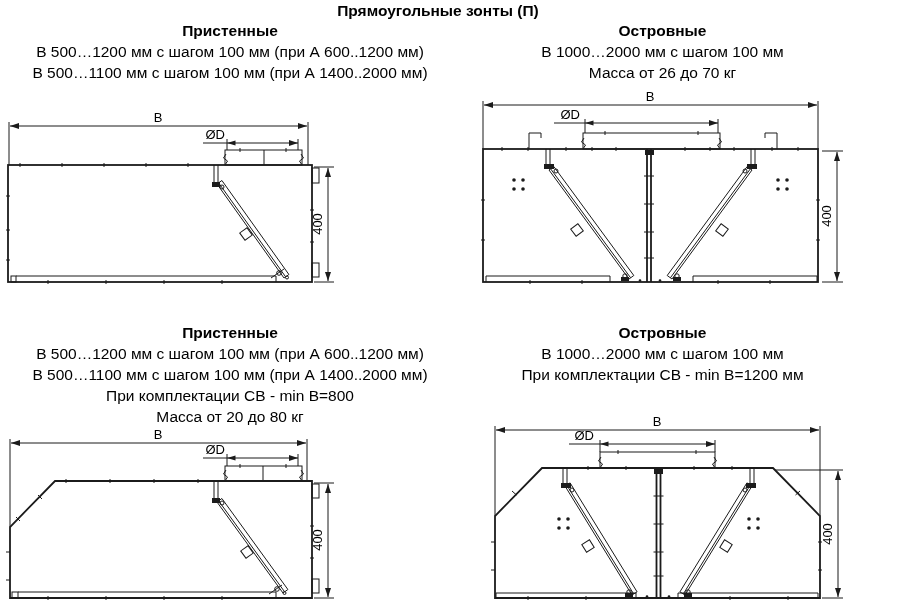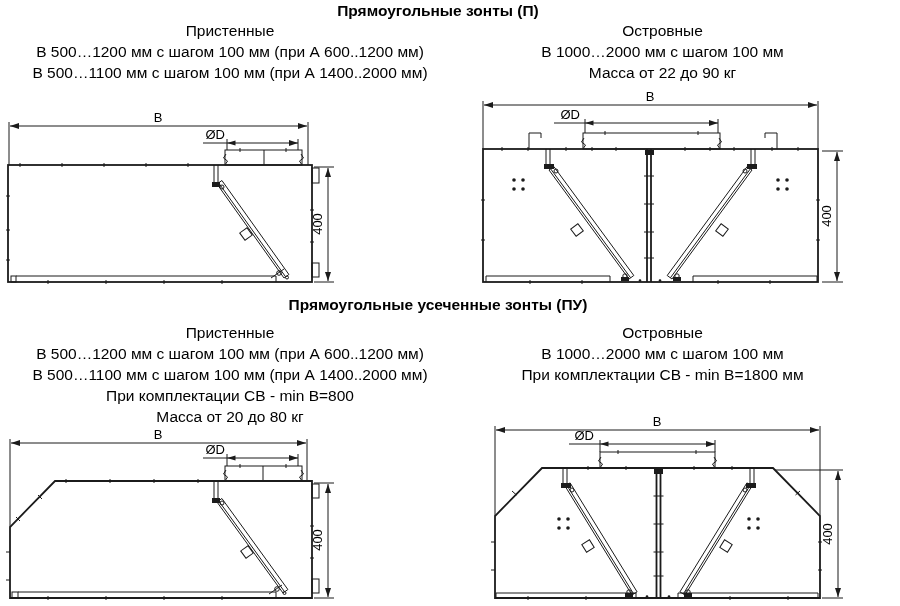--- a/index.html
+++ b/index.html
@@ -1,21 +1,21 @@
 <!DOCTYPE html>
 <html><head>
 <meta charset="utf-8">
 <style>
   html,body{margin:0;padding:0;background:#fff;}
   #canvas{position:relative;width:866px;height:606px;background:#fff;overflow:hidden;
           font-family:"Liberation Sans","DejaVu Sans",sans-serif;color:#000;}
   .abs{position:absolute;}
   .title{font-weight:700;font-size:15.5px;text-align:center;width:876px;left:0;}
   .col{font-size:15.5px;line-height:21px;text-align:center;}
-  .col .h{font-weight:400;}
+  .col .h{font-weight:700;}
   svg{position:absolute;overflow:visible;}
   .ln{stroke:#1b1b1b;fill:none;stroke-width:1;}
   .thick{stroke-width:1.8;}
   .fill{fill:#1b1b1b;stroke:none;}
   svg text{font-family:"Liberation Sans","DejaVu Sans",sans-serif;font-size:13px;fill:#000;stroke:none;}
 </style>
 </head>
 <body>
 
 <div id="canvas">
@@ -24,21 +24,21 @@
 
   <div class="abs col" style="left:2px;top:20px;width:456px;">
     <div class="h">Пристенные</div>
     <div>В 500…1200 мм с шагом 100 мм (при А 600..1200 мм)</div>
     <div>В 500…1100 мм с шагом 100 мм (при А 1400..2000 мм)</div>
   </div>
 
   <div class="abs col" style="left:460px;top:20px;width:405px;">
     <div class="h">Островные</div>
     <div>В 1000…2000 мм с шагом 100 мм</div>
-    <div>Масса от 22 до 90 кг</div>
+    <div>Масса от 26 до 70 кг</div>
   </div>
 
   <svg class="abs" style="left:0;top:108px;" width="345" height="180" viewBox="0 0 345 180">
     <defs>
       <marker id="ar" markerUnits="userSpaceOnUse" markerWidth="10" markerHeight="8" refX="9.5" refY="4" orient="auto-start-reverse">
         <path d="M0.5,1 L9.5,4 L0.5,7 Z" fill="#1b1b1b"></path>
       </marker>
     </defs>
     <g>
       <path class="ln" d="M9,14 V57 M308,14 V57"></path>
@@ -143,34 +143,33 @@
       <circle class="ln" cx="207" cy="188" r="2.2"></circle>
       <rect class="fill" x="203" y="189" width="8" height="4"></rect>
     </g>
     <g>
       <circle class="fill" cx="170" cy="192.5" r="1.3"></circle>
         <circle class="fill" cx="190" cy="192.5" r="1.3"></circle>
     </g>
     <path class="ln" d="M32,59 v4 M58,59 v4 M96,59 v4 M122,59 v4 M146,59 v4 M215,59 v4 M240,59 v4 M264,59 v4 M302,59 v4 M328,59 v4 M135,43 v4 M228,43 v4 M11,112 h4 M11,152 h4 M346,112 h4 M346,152 h4 M60,192 v4 M112,192 v4 M248,192 v4 M300,192 v4"></path>
   </svg>
 
-  <div class="abs title" style="top:296px;">Прямоугольные усеченные зонты (ПУ)</div>
 
   <div class="abs col" style="left:2px;top:322px;width:456px;">
     <div class="h">Пристенные</div>
     <div>В 500…1200 мм с шагом 100 мм (при А 600..1200 мм)</div>
     <div>В 500…1100 мм с шагом 100 мм (при А 1400..2000 мм)</div>
     <div>При комплектации СВ - min В=800</div>
     <div>Масса от 20 до 80 кг</div>
   </div>
 
   <div class="abs col" style="left:460px;top:322px;width:405px;">
     <div class="h">Островные</div>
     <div>В 1000…2000 мм с шагом 100 мм</div>
-    <div>При комплектации СВ - min В=1800 мм</div>
+    <div>При комплектации СВ - min В=1200 мм</div>
   </div>
 
   <svg class="abs" style="left:0;top:418px;" width="345" height="188" viewBox="0 0 345 188">
     <g>
       <path class="ln" d="M10,21 V109 M307,21 V63"></path>
       <line class="ln" x1="11" y1="25" x2="306" y2="25" marker-start="url(#ar)" marker-end="url(#ar)"></line>
       <text x="158" y="21" text-anchor="middle">В</text>
     </g>
     <g>
       <path class="ln" d="M227,36 V48 M298,36 V48"></path>

